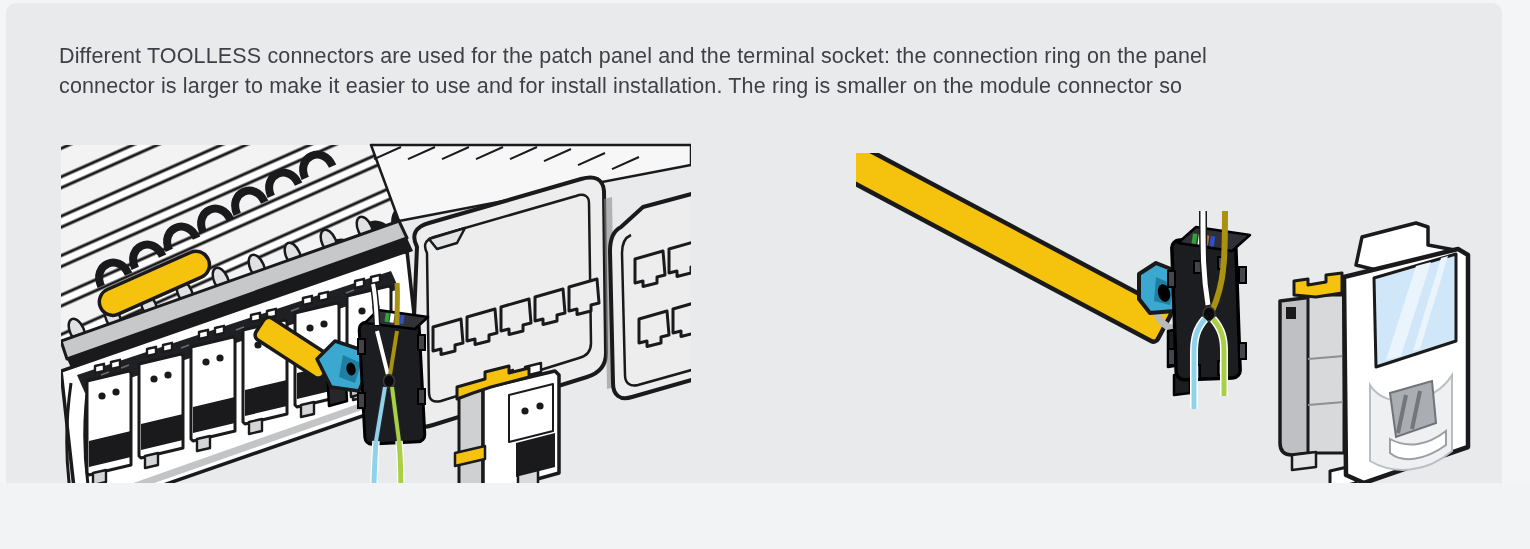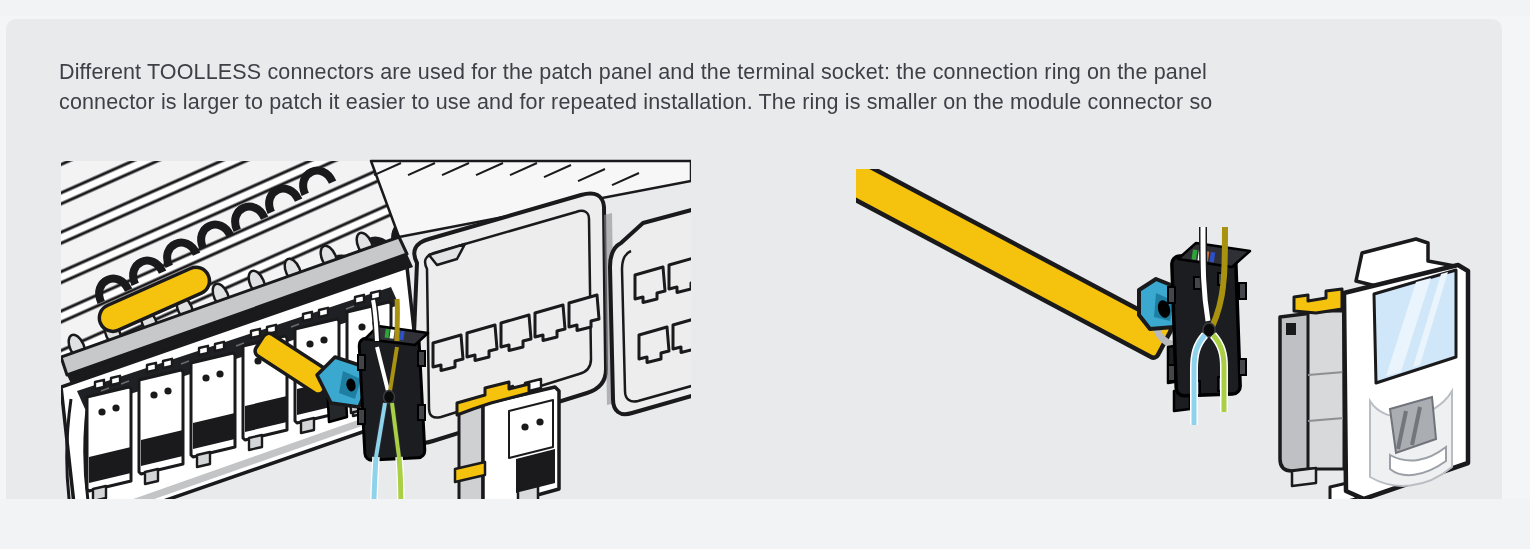--- a/index.html
+++ b/index.html
@@ -1,38 +1,38 @@
 <!DOCTYPE html>
 <html><head>
 <meta charset="utf-8">
 <style>
   * { margin:0; padding:0; box-sizing:border-box; }
   html,body { width:1530px; height:549px; }
   body { font-family:"Liberation Sans", sans-serif; background:#f2f3f4; }
-  .stage { position:relative; width:1530px; height:483px; overflow:hidden; background:#f4f5f6;margin-top:16px; }
+  .stage { position:relative; width:1530px; height:483px; overflow:hidden; background:#f4f5f6; }
   .panel { position:absolute; left:6px; top:3px; width:1496px; height:501px;
            background:#e9eaec; border-radius:10px; }
   .description { position:absolute; left:53px; top:39px; width:1424px;
                  font-size:21.5px; line-height:29.5px; letter-spacing:0.15px;
                  color:#3d4046; }
   .description .line { display:block; white-space:nowrap; }
   .fig { position:absolute; }
   .fig-left  { left:55px;  top:140px; }
   .fig-right { left:850px; top:150px; }
   svg .ln { stroke-linejoin:round; stroke-linecap:round; }
 </style>
 </head>
 <body>
 
 <div class="stage">
   <div class="panel">
 
     <div class="description">
       <span class="line">Different TOOLLESS connectors are used for the patch panel and the terminal socket: the connection ring on the panel</span>
-      <span class="line">connector is larger to patch it easier to use and for repeated installation. The ring is smaller on the module connector so</span>
+      <span class="line">connector is larger to make it easier to use and for install installation. The ring is smaller on the module connector so</span>
     </div>
 
     <svg class="fig fig-left" width="630" height="375" viewBox="0 0 630 375">
       <defs>
         <pattern id="tubes" width="36" height="36" patternUnits="userSpaceOnUse" patternTransform="rotate(-24)">
           <rect width="36" height="36" fill="#ffffff"></rect>
           <rect x="-2" y="5" width="40" height="26" fill="#f3f3f4"></rect>
           <path d="M-2,5 H40 M-2,31 H40" stroke="#1a1a1c" stroke-width="3" fill="none"></path>
         </pattern>
         <clipPath id="tubeclip">

